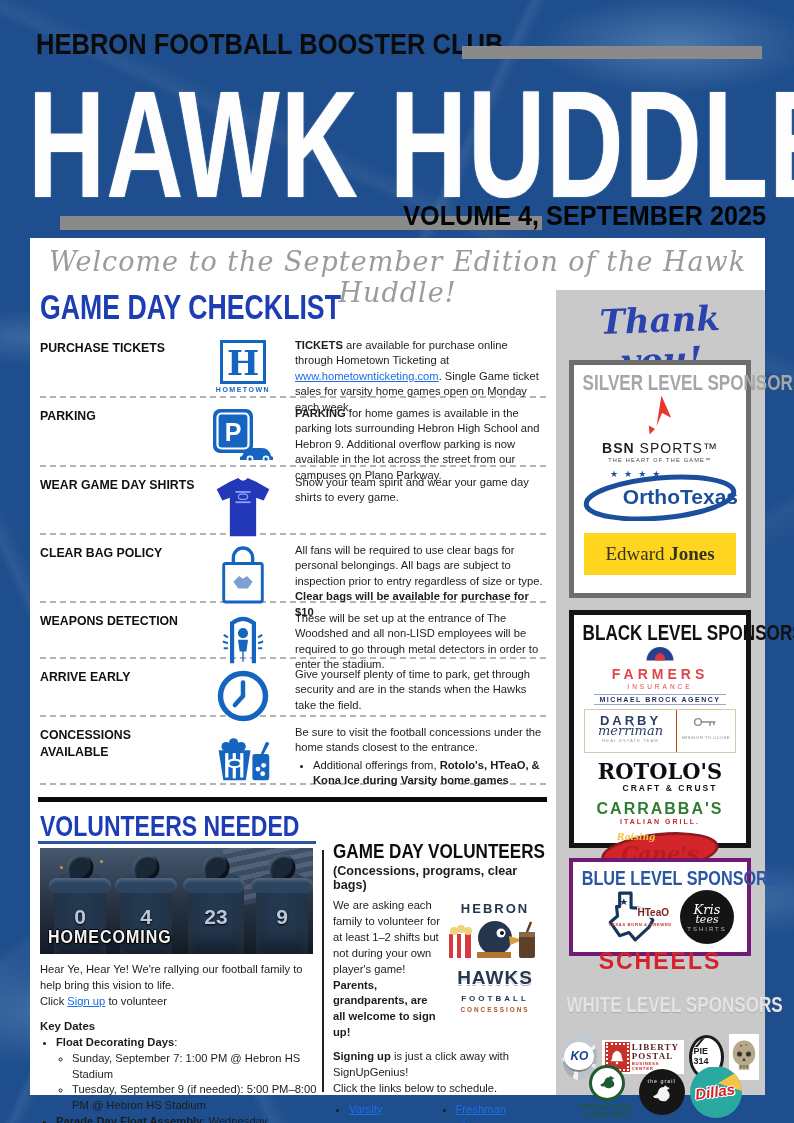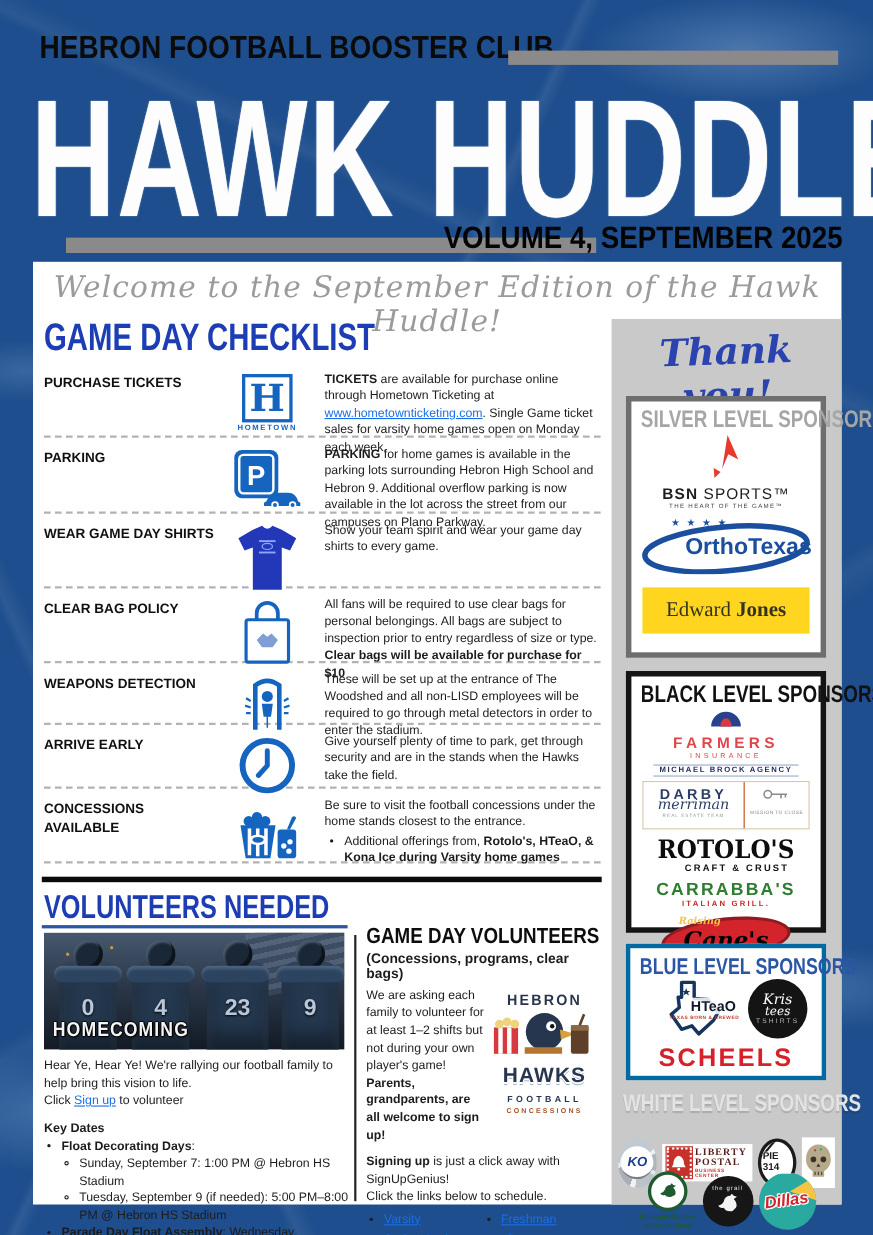--- a/index.html
+++ b/index.html
@@ -105,21 +105,21 @@
   .thanks { position:absolute; top:10px; left:0; width:100%; text-align:center;
     font-family:"DejaVu Serif", serif; font-style:italic; font-weight:700; font-size:34px;
     color:#2b43ae; transform:rotate(-2deg); }
   .sp-box { position:absolute; left:13px; width:182px; background:#fff; text-align:center; }
   .sp-title { font-weight:800; font-size:19px; transform:scale(.9,1.15); transform-origin:center top;
     white-space:nowrap; margin-top:5px; }
   .silver { top:70px; height:238px; border:5px solid #6e6e6e; }
   .silver .sp-title { color:#a6a6a6; }
   .blackbox { top:320px; height:238px; border:5px solid #141414; }
   .blackbox .sp-title { color:#111; }
-  .bluebox { top:568px; height:124px; border:4px solid #0369a1; }
+  .bluebox { top:568px; height:98px; border:4px solid #701a75; }
   .bluebox .sp-title { color:#2b55a5; font-size:18px; }
 
   .bsn { margin-top:2px; }
   .bsn-name { font-size:14px; color:#1d1d1d; letter-spacing:1px; }
   .bsn-name b { font-weight:800; }
   .bsn-tag { font-size:5.6px; letter-spacing:1.2px; color:#444; margin-top:1px; }
   .ortho { position:relative; width:156px; height:50px; margin:8px auto 0; }
   .ortho-stars { font-size:9px; color:#1b4f9e; letter-spacing:6px; position:absolute; top:-2px; left:28px; }
   .ortho-text { position:absolute; top:14px; width:100%; text-align:right; font-size:21px;
     font-weight:800; color:#1b4f9e; }
@@ -145,27 +145,27 @@
     color:#0d0d0d; letter-spacing:0; transform:scaleY(1.1); }
   .rotolos-sub { font-size:8.5px; font-weight:700; letter-spacing:2px; color:#111; margin-top:0;margin-left:20px; }
   .carrabbas { margin-top:7px; font-size:16px; font-weight:800; letter-spacing:2px; color:#2e7d32; }
   .carrabbas-sub { font-size:7px; font-weight:700; letter-spacing:2px; color:#c62828; }
   .canes { position:relative; width:118px; height:46px; margin:6px auto 0; }
   .canes-oval { position:absolute; left:0; top:2px; width:118px; height:38px; background:#d3242b;
     border:3px solid #8e1b1f; border-radius:50%; transform:rotate(-6deg); }
   .canes-top { position:absolute; left:16px; top:1px; font-family:"DejaVu Serif", serif;
     font-style:italic; font-size:9px; color:#f6c445; font-weight:700; }
   .canes-main { position:absolute; left:0; top:10px; width:100%; text-align:center;
-    font-family:"DejaVu Serif", serif; font-style:italic; font-weight:700; font-size:21px; color:#000000; }
+    font-family:"DejaVu Serif", serif; font-style:italic; font-weight:700; font-size:21px; color:#b91c1c; }
   .canes-sub { position:absolute; left:50%; bottom:-2px; transform:translateX(-50%);
     background:#8e1b1f; color:#f6c445; font-size:5.4px; font-weight:700; letter-spacing:1px; padding:1px 5px; }
 
   .blue-row { display:flex; justify-content:center; align-items:center; margin-top:2px; }
   .hteao { position:relative; width:86px; height:52px; }
-  .hteao-name { position:absolute; right:2px; top:16px; font-size:13px; font-weight:800; color:#0f172a;
+  .hteao-name { position:absolute; right:2px; top:16px; font-size:10px; font-weight:800; color:#7f1d1d;
     background:rgba(255,255,255,.85); padding:0 1px; }
   .hteao-sub { position:absolute; right:0px; top:31px; font-size:4.4px; font-weight:700;
     letter-spacing:.5px; color:#c0392b; }
   .kris { width:54px; height:54px; border-radius:50%; background:#141414; color:#fff; margin-left:8px;
     display:flex; flex-direction:column; justify-content:center; align-items:center; }
   .kris1 { font-family:"DejaVu Serif", serif; font-style:italic; font-size:13px; line-height:1; }
   .kris2 { font-family:"DejaVu Serif", serif; font-style:italic; font-size:11px; line-height:1; margin-top:-2px; }
   .kris3 { font-size:6px; letter-spacing:2px; color:#bdbdbd; margin-top:1px; }
   .scheels { margin-top:4px; font-size:23px; font-weight:800; letter-spacing:2px; color:#d6212b; }
 

